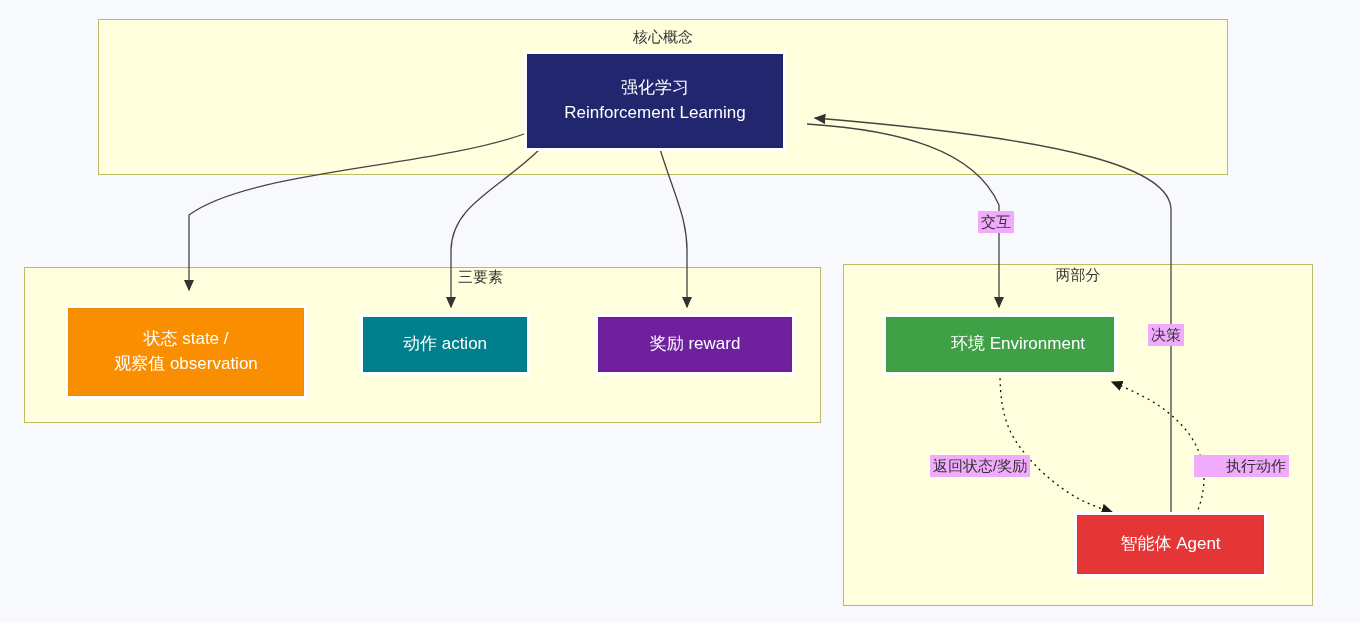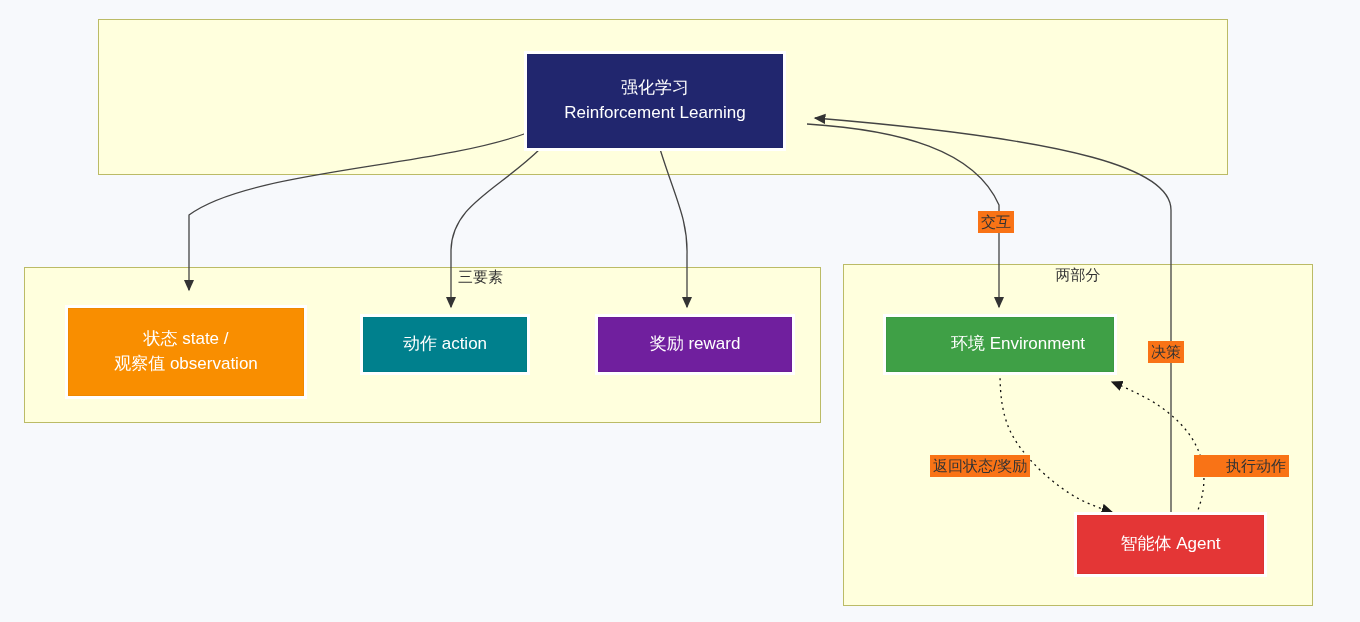--- a/index.html
+++ b/index.html
@@ -52,54 +52,55 @@
     font-size: 17px;
     line-height: 1.45;
     border: 1px solid rgba(0,0,0,0.04);
     box-shadow: 0 0 0 3px #ffffff;
   }
   .node-label { padding: 0 8px; }
   .edge-label {
     position: absolute;
     font-size: 15px;
     color: #333333;
-    background: #f97316;
+    background: #f0abfc;
     padding: 1px 3px;
     white-space: nowrap;
     line-height: 1.3;
   }
   #n-rl      { left: 527px; top: 54px;  width: 256px; height: 94px;  background: #21266e; }
   #n-state   { left: 68px;  top: 308px; width: 236px; height: 88px;  background: #f98e00; }
   #n-action  { left: 363px; top: 317px; width: 164px; height: 55px;  background: #00808d; }
   #n-reward  { left: 598px; top: 317px; width: 194px; height: 55px;  background: #701f9e; }
   #n-env     { left: 886px; top: 317px; width: 228px; height: 55px;  background: #3fa046; padding-left: 36px; }
   #n-agent   { left: 1077px;top: 515px; width: 187px; height: 59px;  background: #e43636; }
 
   #g-core    { left: 98px;  top: 19px;  width: 1130px; height: 156px; }
   #g-three   { left: 24px;  top: 267px; width: 797px;  height: 156px; }
   #g-two     { left: 843px; top: 264px; width: 470px;  height: 342px; }
 
   #gl-core   { left: 98px;  top: 28px;  width: 1130px; }
   #gl-three  { left: 24px;  top: 268px; width: 913px;  }
   #gl-two    { left: 843px; top: 266px; width: 470px;  }
 
   #el-interact { left: 978px;  top: 211px; }
-  #el-decide   { left: 1148px; top: 341px; }
+  #el-decide   { left: 1148px; top: 324px; }
   #el-return   { left: 930px;  top: 455px; }
   #el-execute  { left: 1194px; top: 455px; padding-left: 32px; }
 </style>
 </head>
 <body>
 
 <div id="canvas">
 
   <div class="group-panel" id="g-core"></div>
   <div class="group-panel" id="g-three"></div>
   <div class="group-panel" id="g-two"></div>
 
+  <div class="group-label" id="gl-core">核心概念</div>
   <div class="group-label" id="gl-three">三要素</div>
   <div class="group-label" id="gl-two">两部分</div>
 
   <svg class="edge-svg" viewBox="0 0 1360 622">
     <defs>
       <marker id="arrow-solid" markerWidth="10" markerHeight="10" refX="8" refY="4" orient="auto" markerUnits="strokeWidth">
         <path d="M0,0 L9,4 L0,8 z" fill="#333333"></path>
       </marker>
       <marker id="arrow-dot" markerWidth="10" markerHeight="10" refX="8" refY="4" orient="auto" markerUnits="strokeWidth">
         <path d="M0,0 L9,4 L0,8 z" fill="#1a1a1a"></path>

